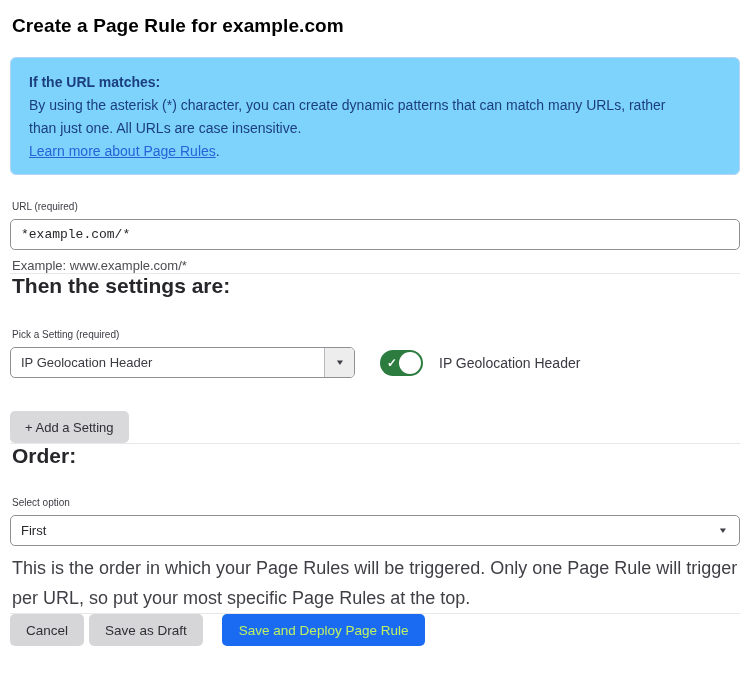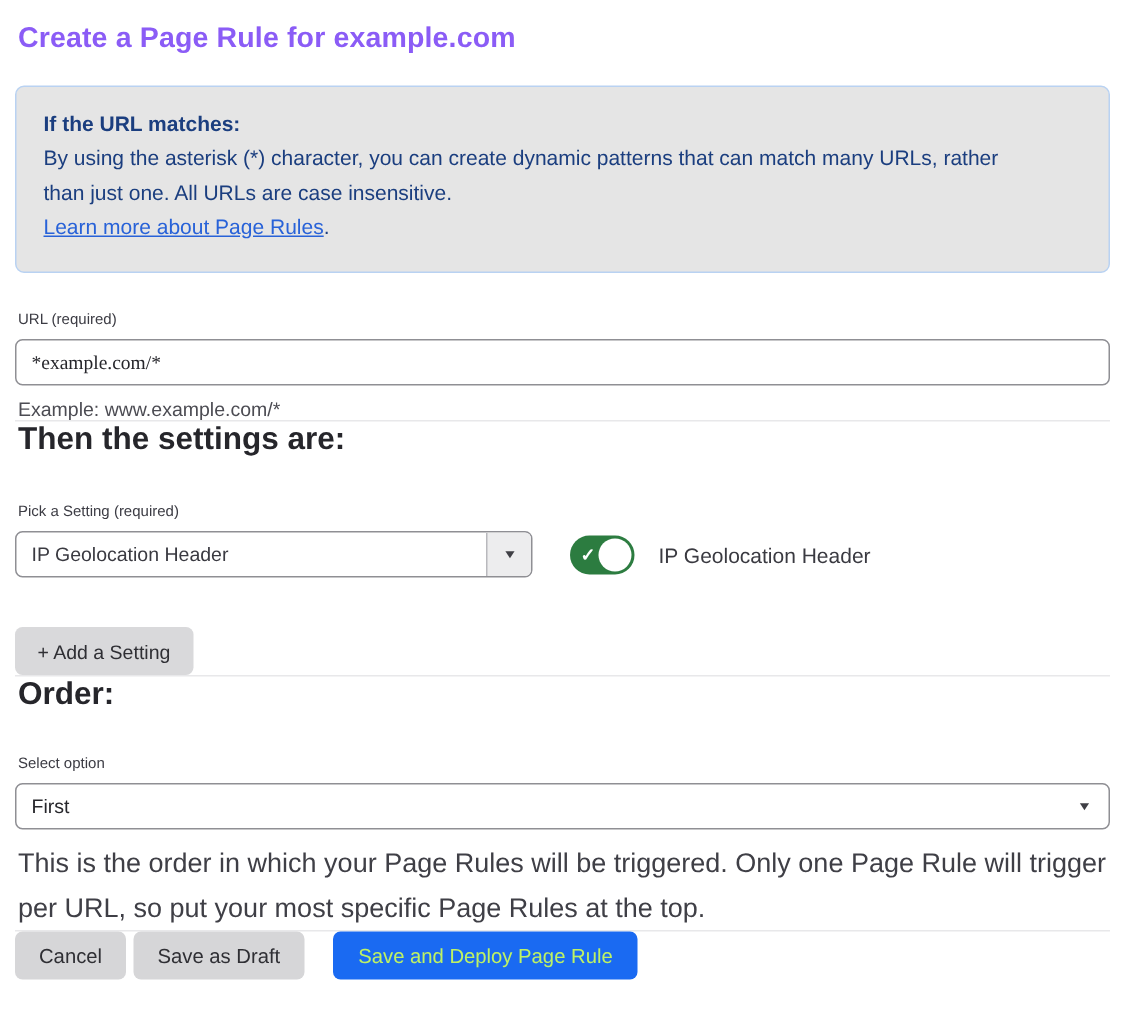--- a/index.html
+++ b/index.html
@@ -9,31 +9,31 @@
     height: 687px;
     font-family: "Liberation Sans", sans-serif;
     color: #2d2d33;
     overflow: hidden;
   }
   .container { padding: 13px 10px 0 10px; }
 
   .page-title {
     font-size: 19px;
     font-weight: 700;
-    color: #8b5cf6;
+    color: #000000;
     margin: 2px 2px 20px 2px;
     letter-spacing: 0.1px;
   }
 
   
   .info-box {
-    background: #e5e5e5;
+    background: #7dd3fc;
     border: 1px solid #b9d2f2;
     border-radius: 6px;
-    padding: 13px 18px 18px 18px;
+    padding: 13px 18px 11px 18px;
     margin-bottom: 26px;
     color: #1b3e7f;
     font-size: 14px;
     line-height: 23px;
   }
   .info-box .info-heading { font-weight: 700; }
   .info-box .info-body { max-width: 662px; }
   .info-box a.info-link {
     color: #2862d8;
     text-decoration: underline;
@@ -45,21 +45,21 @@
     color: #3c3c44;
     margin: 0 2px 7px 2px;
   }
 
   .text-input {
     width: 730px;
     height: 31px;
     border: 1px solid #8f8f94;
     border-radius: 5px;
     padding: 0 10px;
-    font-family: Liberation Serif, serif;
+    font-family: Liberation Mono, monospace;
     font-size: 13px;
     color: #26262b;
     background: #fff;
     outline: none;
     display: block;
   }
   .hint-text {
     font-size: 13px;
     color: #4c4c53;
     margin: 8px 2px 0 2px;

